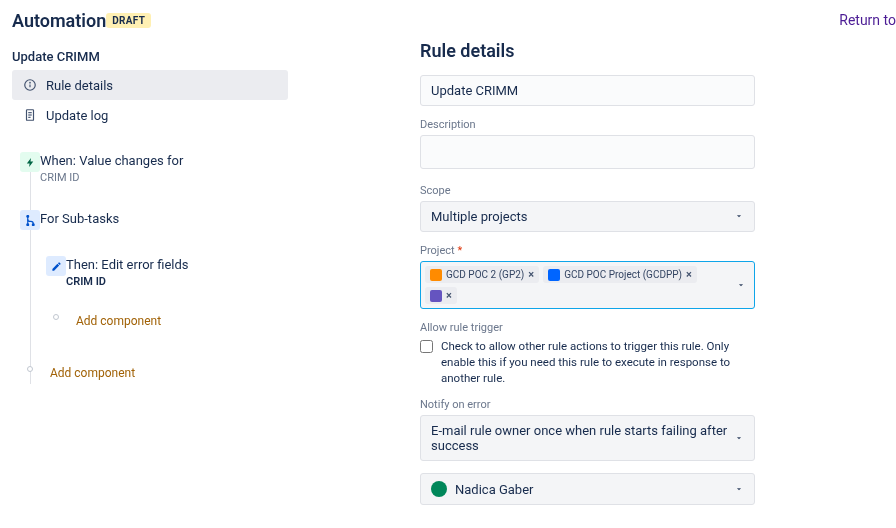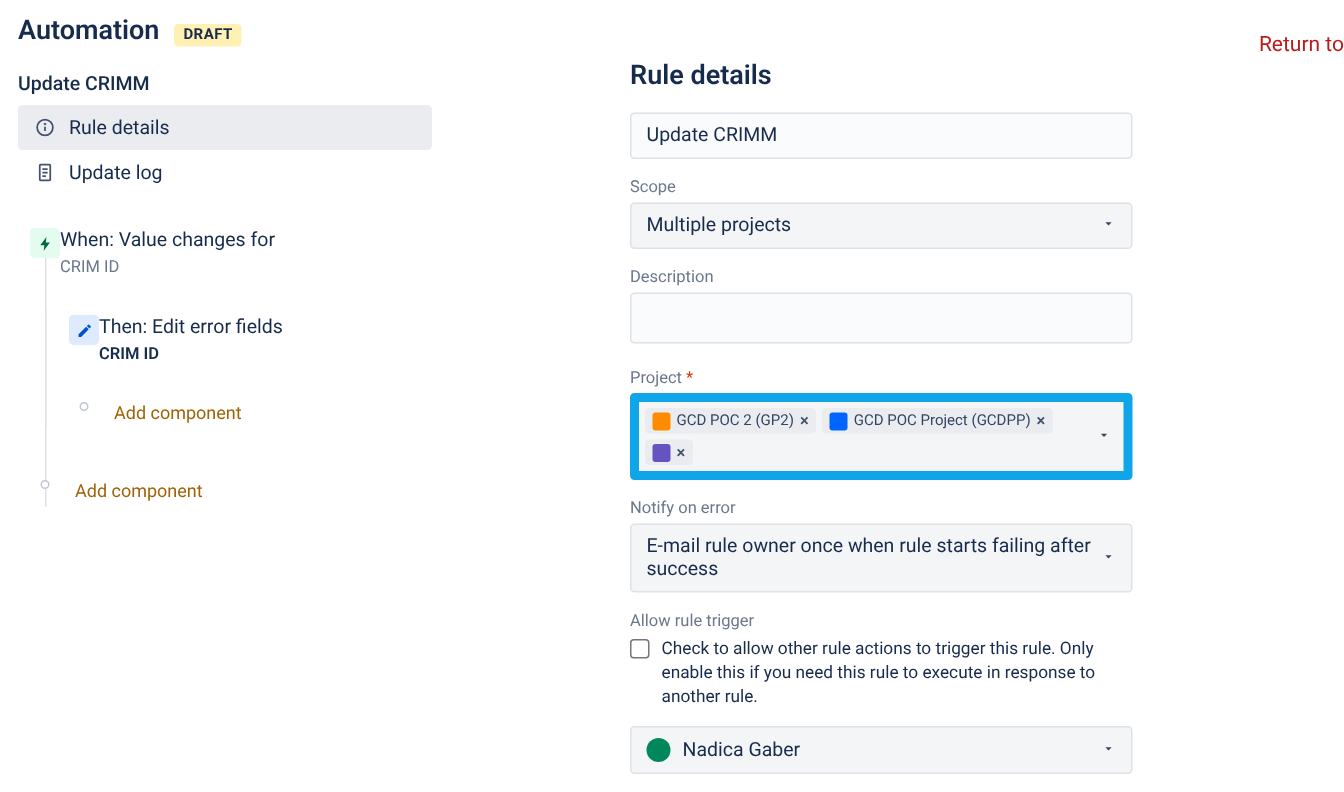--- a/index.html
+++ b/index.html
@@ -9,25 +9,25 @@
     color: #172B4D;
     font-size: 14px;
     width: 896px;
     height: 528px;
     overflow: hidden;
   }
   .container { display: flex; width: 100%; height: 100%; }
   .left { width: 300px; padding: 10px 12px 0 12px; }
   .right { flex: 1; padding: 40px 0 0 120px; }
   .topright {
-    position: absolute; right: 0; top: 22px;
-    color: #b91c1c; font-size: 14px;
-  }
-
-  .title-row { display: flex; align-items: flex-end; gap: 10px; margin-bottom: 18px; }
+    position: absolute; right: 0; top: 12px;
+    color: #4c1d95; font-size: 14px;
+  }
+
+  .title-row { display: flex; align-items: center; gap: 0; margin-bottom: 18px; }
   .title { font-size: 18px; font-weight: 600; color: #172B4D; }
   .badge {
     background: #FFF0B3; color: #172B4D; font-size: 10px; font-weight: 700;
     padding: 2px 6px; border-radius: 3px; letter-spacing: 0.3px;
   }
   .subhead { font-size: 13px; font-weight: 500; color: #172B4D; margin-bottom: 6px; }
 
   .nav-item {
     display:flex; align-items:center; gap:8px;
     padding: 7px 10px; font-size: 13px; color:#172B4D; border-radius: 3px;
@@ -79,21 +79,21 @@
   .select {
     width:335px; border:1px solid #DFE1E6; background:#F4F5F7;
     border-radius:3px; padding:7px 10px; font-size:13px; color:#172B4D;
     display:flex; align-items:center; justify-content:space-between;
     cursor:pointer;
   }
   .chev { color:#344563; }
   .chev svg { width:10px; height:10px; }
 
   .projects-box {
-    width:335px; border:6px solid #0ea5e9; background:#F4F5F7; border-radius:3px;
+    width:335px; border:1px solid #0ea5e9; background:#F4F5F7; border-radius:3px;
     padding: 4px 28px 4px 4px; display:flex; flex-wrap:wrap; gap:4px; position:relative;
   }
   .projects-box .chev { position:absolute; right:8px; top:50%; transform:translateY(-50%); }
   .chip {
     background:#EBECF0; border-radius:3px; padding:2px 5px;
     font-size:10px; display:flex; align-items:center; gap:4px; color:#344563;
   }
   .chip-x { cursor:pointer; font-weight:600; font-size:11px; color:#42526E; }
   .chip-ico { width:12px; height:12px; border-radius:2px; display:inline-block; }
   .ico-a { background:#FF8B00; }
@@ -151,20 +151,34 @@
           <svg viewBox="0 0 24 24" fill="currentColor">
               <path d="M13 2L4 14h6l-1 8 9-12h-6l1-8z"></path>
             </svg>
         </div>
         <div>
           <div class="node-text">When: Value changes for</div>
           <div class="node-sub">CRIM ID</div>
         </div>
       </div>
 
+      <div class="node">
+        <div class="node-icon branch">
+          <svg viewBox="0 0 24 24" fill="none" stroke="currentColor" stroke-width="2.5">
+              <path d="M6 4v5c0 3 2 5 5 5h2c3 0 5 2 5 5v1"></path>
+              <circle cx="6" cy="3" r="2" fill="currentColor"></circle>
+              <circle cx="18" cy="21" r="2" fill="currentColor"></circle>
+              <circle cx="6" cy="21" r="2" fill="currentColor"></circle>
+              <path d="M6 9v12"></path>
+            </svg>
+        </div>
+        <div>
+          <div class="node-text">For Sub-tasks</div>
+        </div>
+      </div>
 
       <div class="indent" style="position:relative;">
         <div style="position:absolute; left:-8px; top:0; bottom:0; width:1px; background:#DFE1E6;"></div>
         <div class="node">
           <div class="node-icon edit">
             <svg viewBox="0 0 24 24" fill="currentColor">
                 <path d="M3 17.25V21h3.75L17.81 9.94l-3.75-3.75L3 17.25zM20.71 7.04a1 1 0 000-1.41l-2.34-2.34a1 1 0 00-1.41 0l-1.83 1.83 3.75 3.75 1.83-1.83z"></path>
               </svg>
           </div>
           <div>
@@ -186,32 +200,32 @@
   </div>
 
   <div class="right">
     <div class="section-title">Rule details</div>
 
     <div class="field">
       <input class="input" value="Update CRIMM" style="">
     </div>
 
     <div class="field">
+      <div class="field-label">Description</div>
+      <textarea class="input" style=""></textarea>
+    </div>
+
+    <div class="field">
       <div class="field-label">Scope</div>
       <div class="select">
         <span>Multiple projects</span>
         <span class="chev"><svg viewBox="0 0 24 24" fill="currentColor">
               <path d="M7 10l5 5 5-5z"></path>
             </svg></span>
       </div>
-    </div>
-
-    <div class="field">
-      <div class="field-label">Description</div>
-      <textarea class="input" style=""></textarea>
     </div>
 
     <div class="field">
       <div class="field-label req">Project</div>
       <div class="projects-box">
         <div class="chip">
           <span class="chip-ico ico-a"></span>
           <span>GCD POC 2 (GP2)</span>
           <span class="chip-x">×</span>
         </div>
@@ -224,38 +238,38 @@
           <span class="chip-ico ico-c"></span>
           <span class="chip-x">×</span>
         </div>
         <span class="chev"><svg viewBox="0 0 24 24" fill="currentColor">
               <path d="M7 10l5 5 5-5z"></path>
             </svg></span>
       </div>
     </div>
 
     <div class="field">
-      <div class="field-label">Notify on error</div>
-      <div class="select">
-        <span>E-mail rule owner once when rule starts failing after success</span>
-        <span class="chev"><svg viewBox="0 0 24 24" fill="currentColor">
-              <path d="M7 10l5 5 5-5z"></path>
-            </svg></span>
-      </div>
-    </div>
-
-    <div class="field">
       <div class="field-label">Allow rule trigger</div>
       <div class="check-row">
         <input type="checkbox" style="">
         <div class="check-text">Check to allow other rule actions to trigger this rule. Only enable this if you need this rule to execute in response to another rule.</div>
       </div>
     </div>
 
     <div class="field">
+      <div class="field-label">Notify on error</div>
+      <div class="select">
+        <span>E-mail rule owner once when rule starts failing after success</span>
+        <span class="chev"><svg viewBox="0 0 24 24" fill="currentColor">
+              <path d="M7 10l5 5 5-5z"></path>
+            </svg></span>
+      </div>
+    </div>
+
+    <div class="field">
       <div class="select owner-select">
         <div style="display:flex;align-items:center;gap:8px;">
           <span class="avatar"></span>
           <span>Nadica Gaber</span>
         </div>
         <span class="chev"><svg viewBox="0 0 24 24" fill="currentColor">
               <path d="M7 10l5 5 5-5z"></path>
             </svg></span>
       </div>
 

